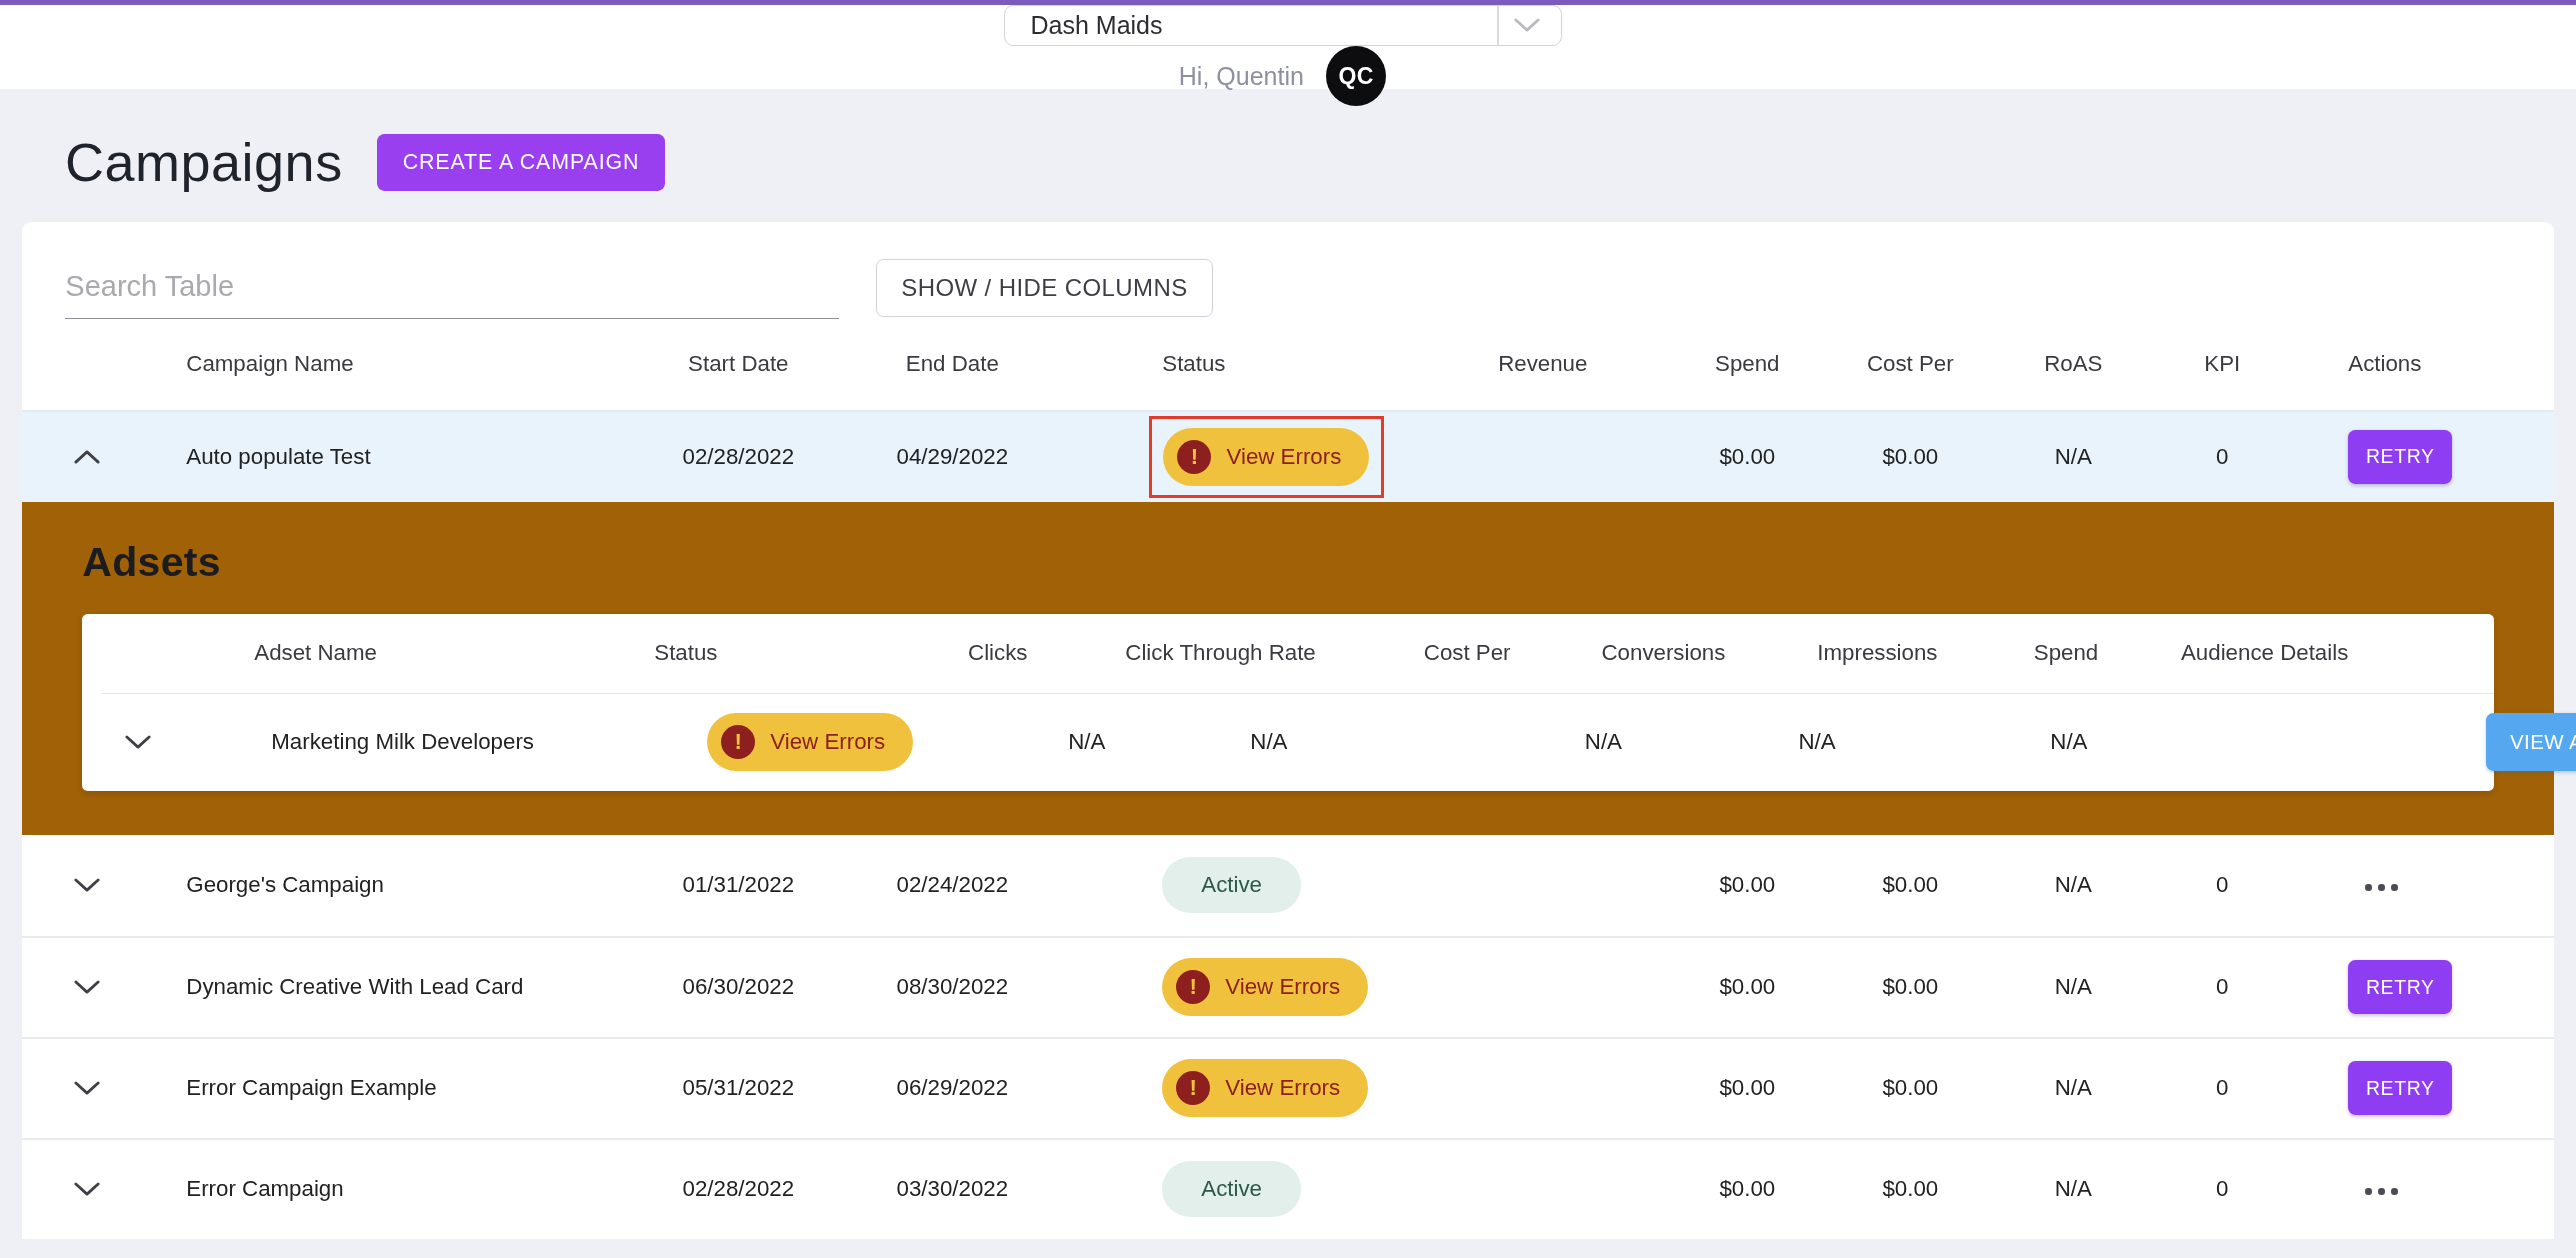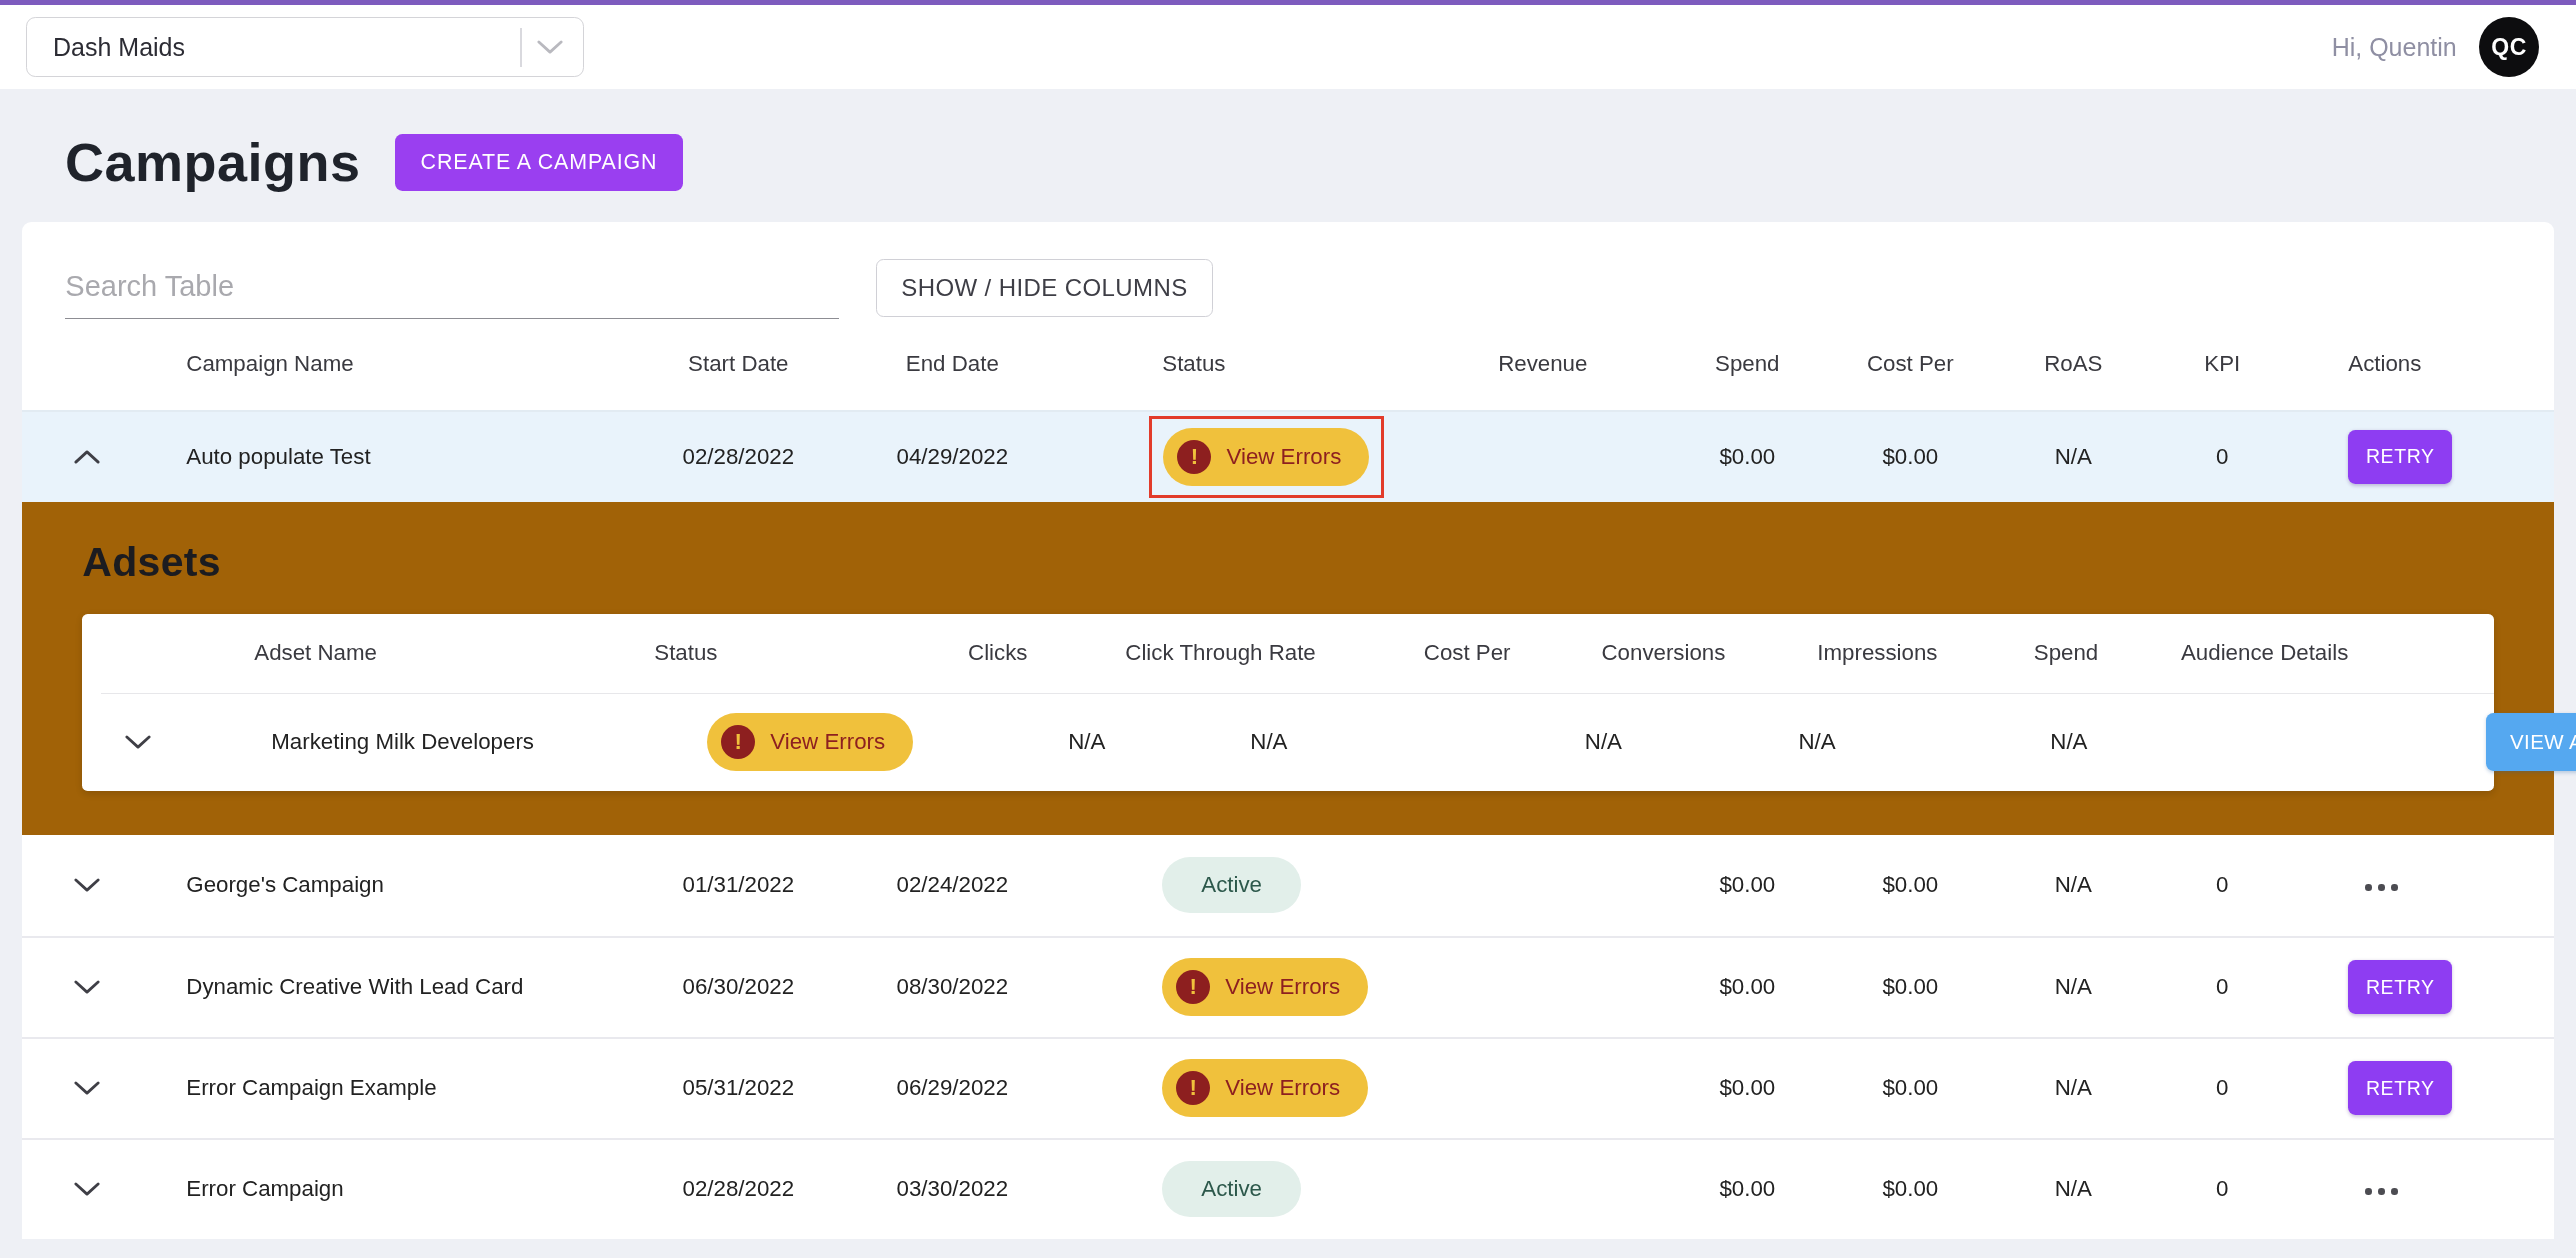--- a/index.html
+++ b/index.html
@@ -8,39 +8,40 @@
     background:#eef0f5;
     font-family:"Liberation Sans", sans-serif;
     color:#26262c;
   }
 
   
   .topbar {
     height:89px; background:#ffffff; border-top:5.6px solid #7d5bbe;
     display:flex; align-items:center; justify-content:space-between;
     padding:0 37px 0 26px;
+    flex-direction:column;
   }
   .workspace-select {
     width:558px; height:60px; border:1.9px solid #d4d4d8; border-radius:9.3px;
     display:flex; align-items:center; padding-left:26px; background:#fff; cursor:pointer;
   }
   .workspace-select .value { flex:1; font-size:25px; color:#2c2c34; }
   .workspace-select .divider { width:1.9px; height:39px; background:#d9d9de; }
   .workspace-select .chev { margin:0 20.5px 0 15px; }
   .user { display:flex; align-items:center; gap:22.3px; }
   .greeting { font-size:25px; color:#8f8fa3; }
   .avatar {
     width:60px; height:60px; border-radius:50%; background:#0d0d0f; color:#fff;
     display:flex; align-items:center; justify-content:center;
     font-size:23px; font-weight:bold; letter-spacing:0.5px;
   }
 
   
   .page-head { display:flex; align-items:center; gap:34px; padding:43px 43px 30px 65px; }
-  .page-title { font-size:54px; font-weight:700; color:#1f232b; letter-spacing:0.5px; line-height:60px; }
+  .page-title { font-size:54px; font-weight:400; color:#1f232b; letter-spacing:0.5px; line-height:60px; }
   .btn { border:none; cursor:pointer; font-family:inherit; }
   .btn-create {
     background:#9a3ff0; color:#fff; font-size:21.4px; letter-spacing:0.9px;
     padding:16px 26px; border-radius:7.4px;
   }
 
   
   .card { margin:0 22.3px; background:#fff; border-radius:9.3px 9.3px 0 0; padding-top:37px; }
   .toolbar { display:flex; align-items:flex-end; gap:37px; padding:0 43px; }
   .search-input {

